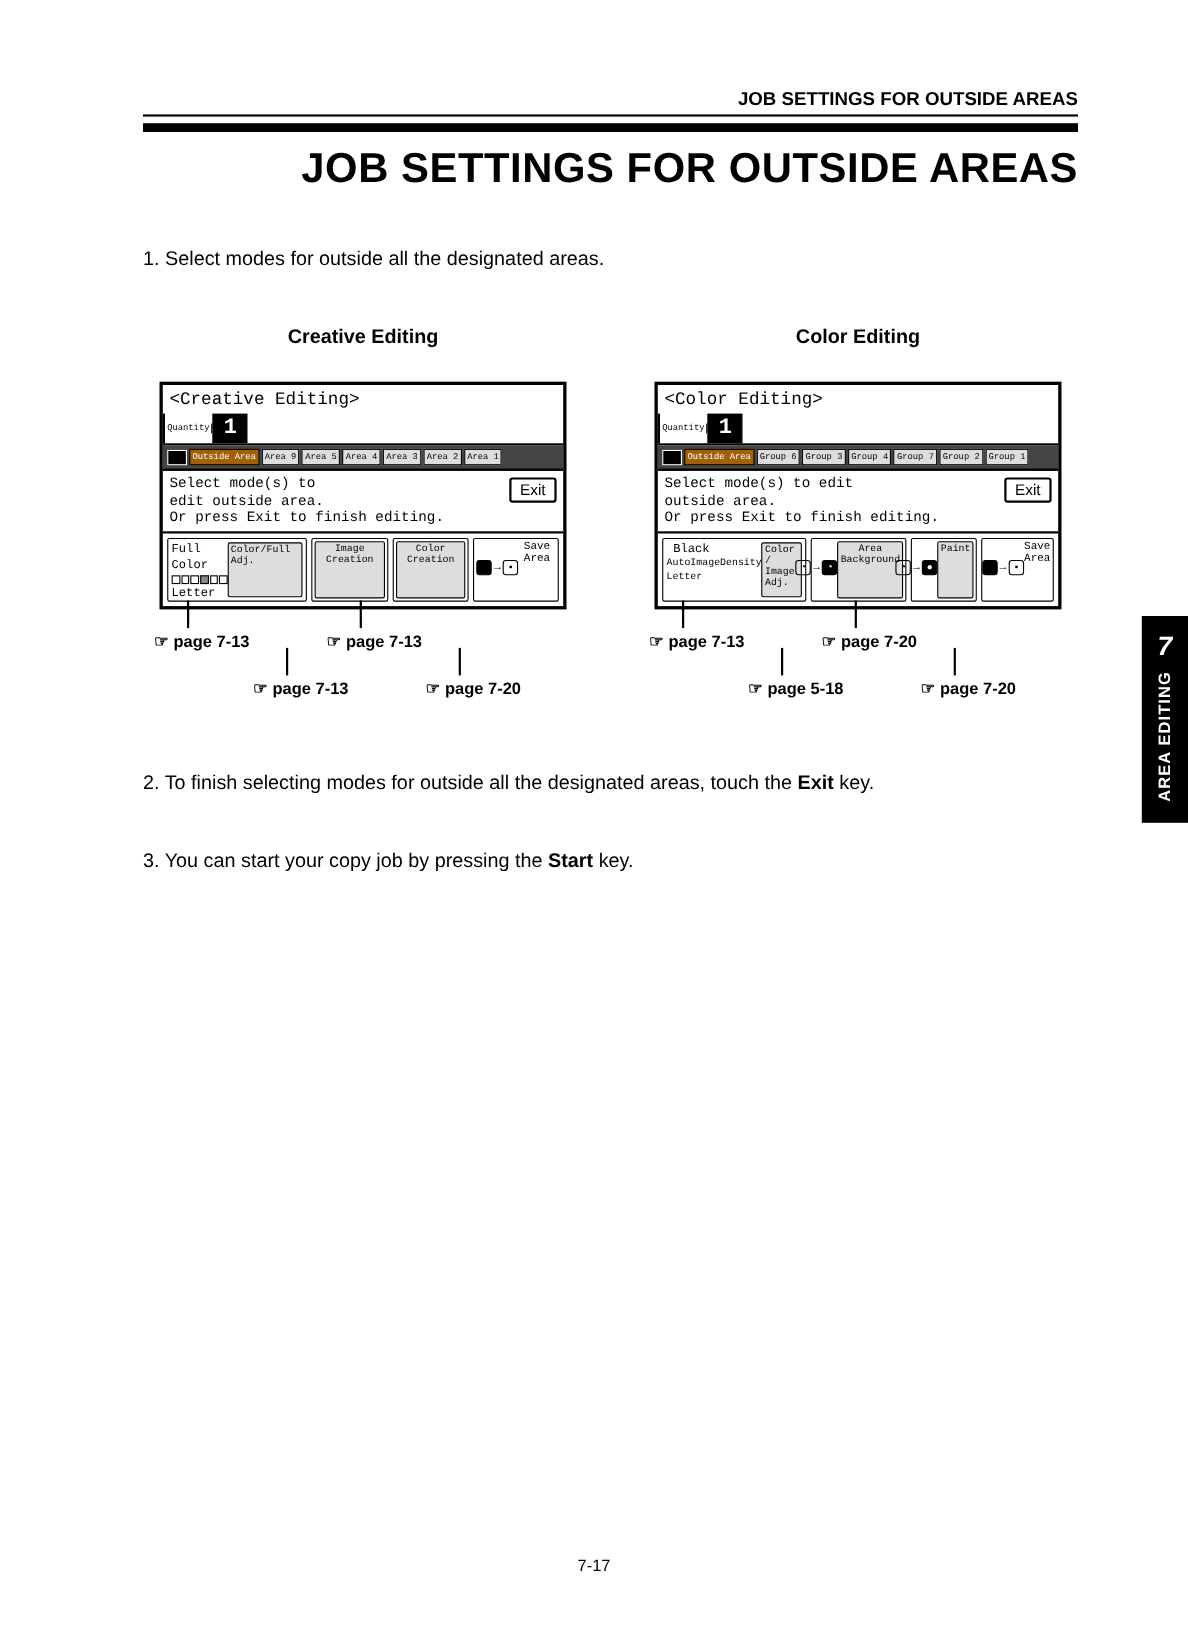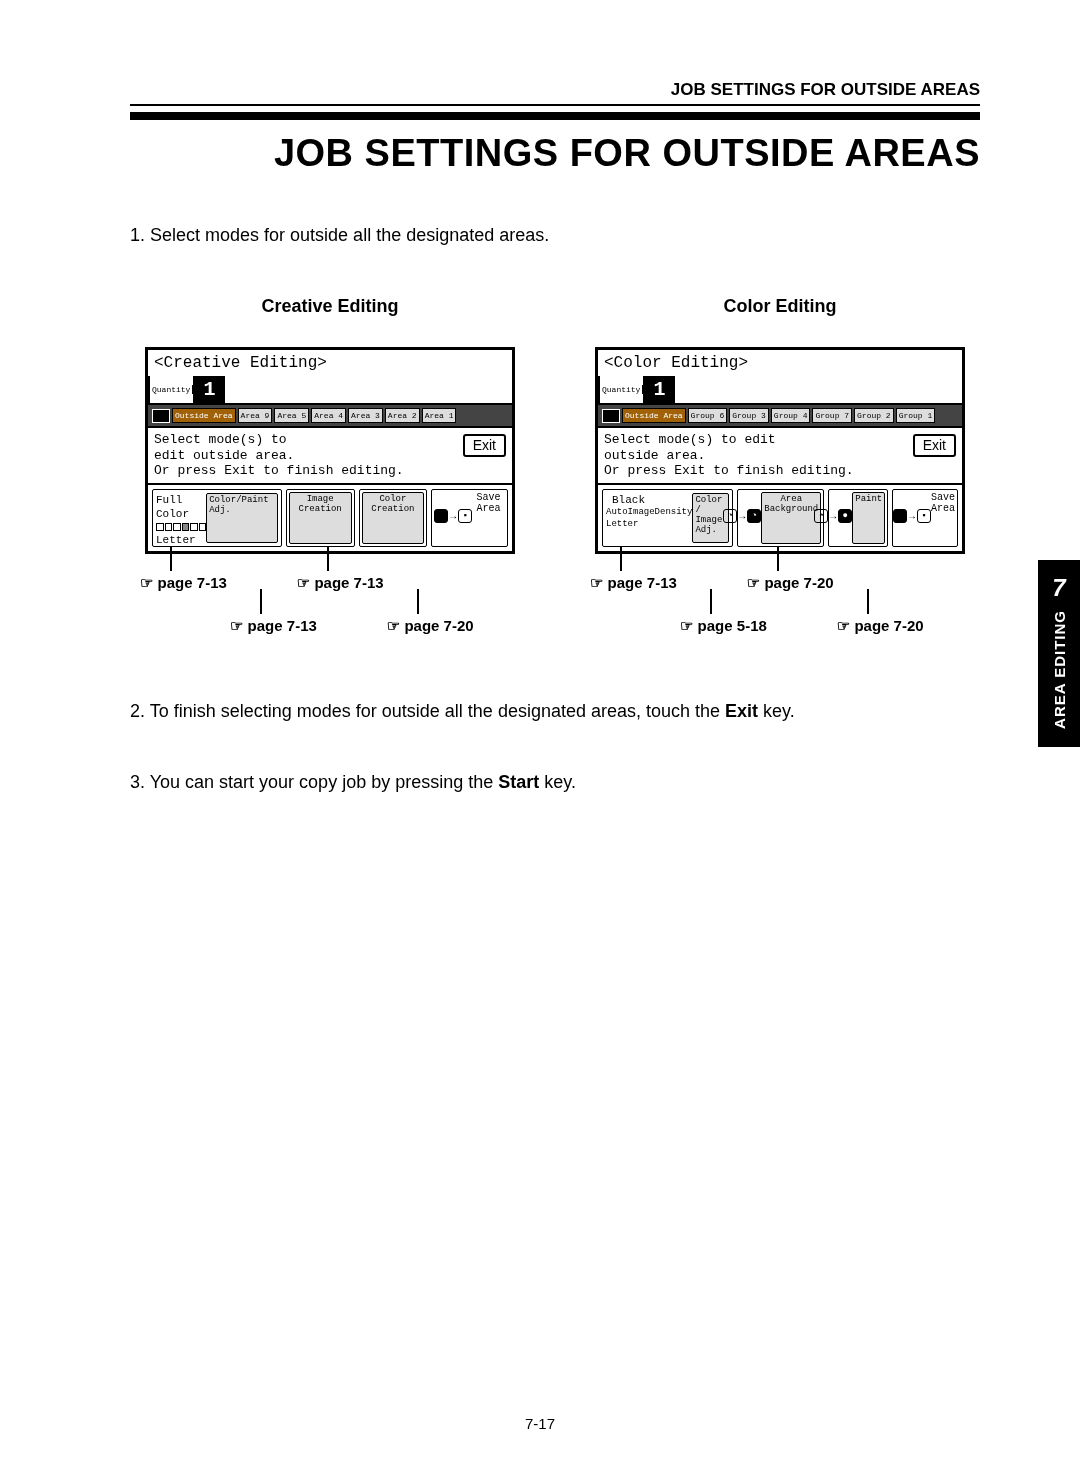--- a/index.html
+++ b/index.html
@@ -299,21 +299,21 @@
               <div class="strip">
                   <div></div>
                   <div></div>
                   <div></div>
                   <div class="filled"></div>
                   <div></div>
                   <div></div>
                 </div>
               <div>Letter</div>
             </div>
-            <div class="mode-label-bottom">Color/Paint Adj.</div>
+            <div class="mode-label-bottom">Color/Full Adj.</div>
           </div>
           <div class="mode-cell">
             <div class="mode-label-bottom">Image Creation</div>
           </div>
           <div class="mode-cell">
             <div class="mode-label-bottom">Color Creation</div>
           </div>
           <div class="mode-cell save">
             <div class="mini-icon-row">
                 <div class="mini-box dark"></div>

